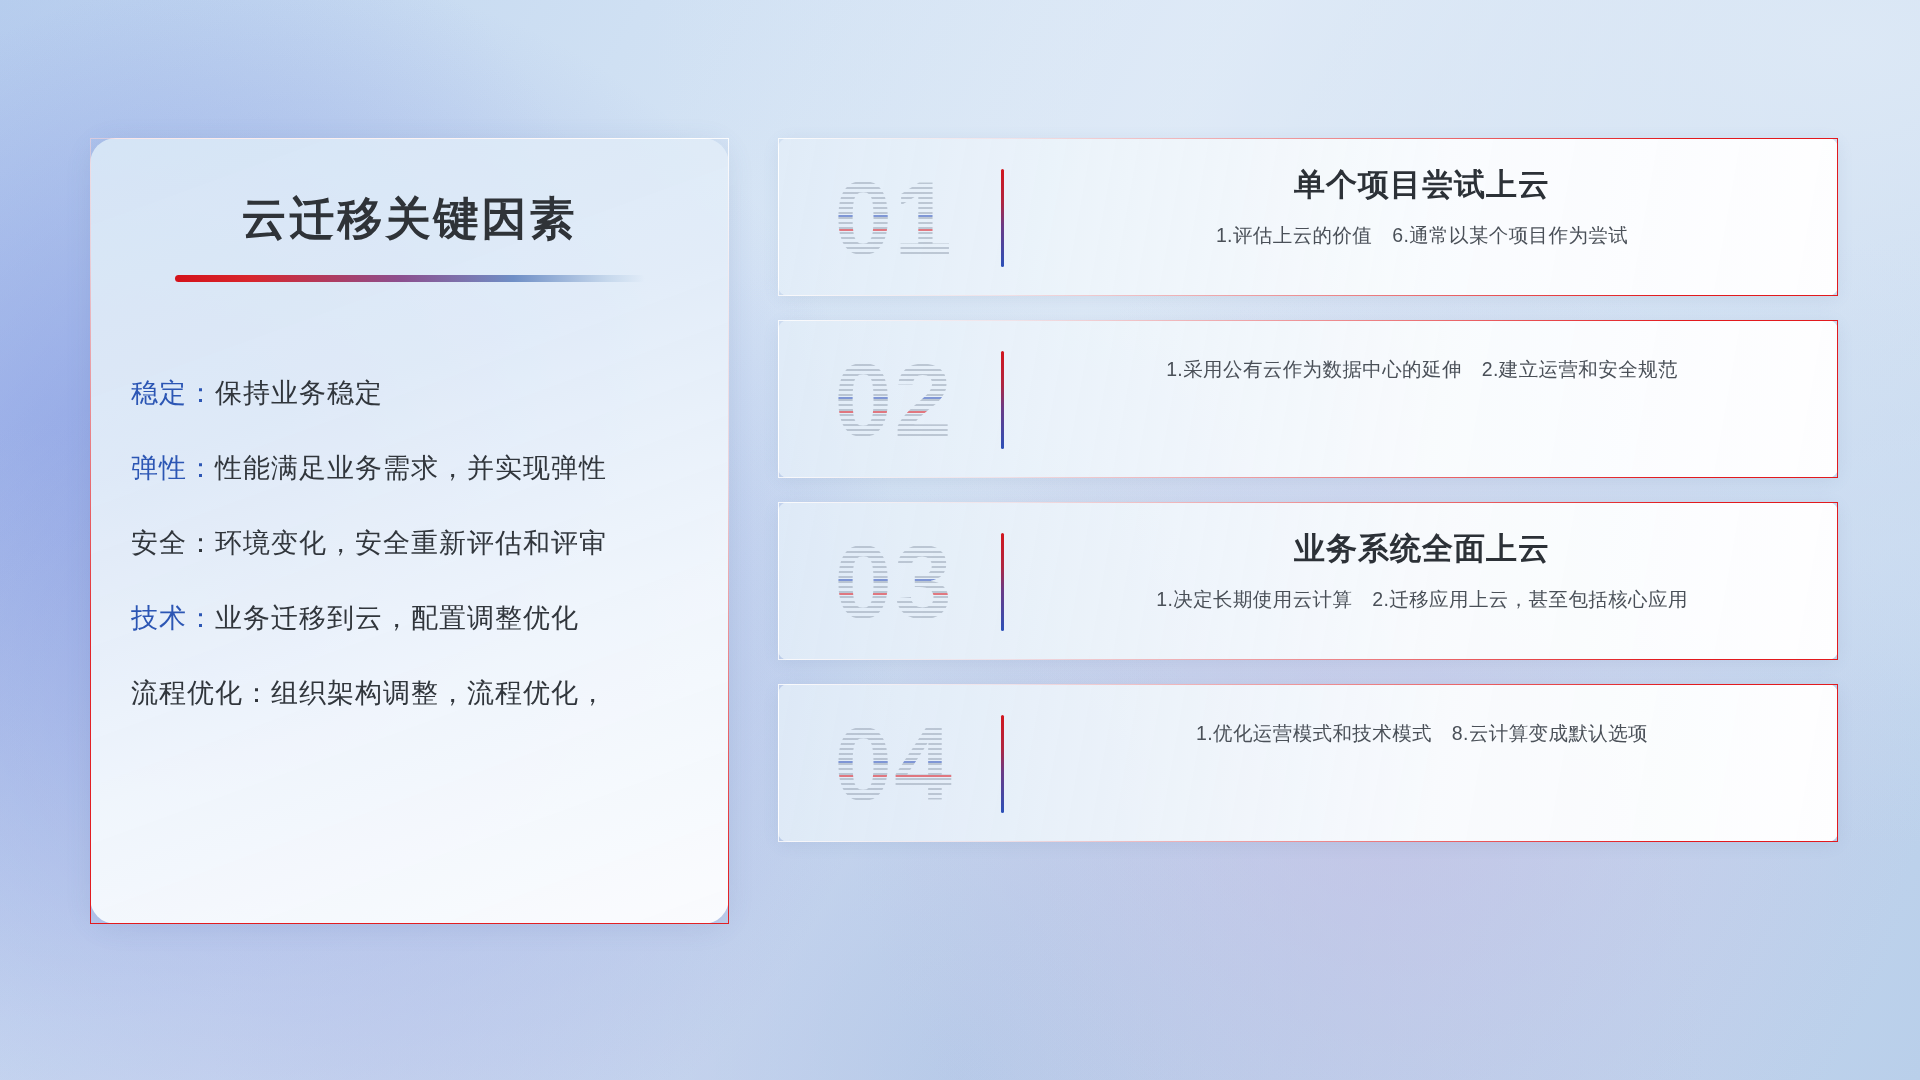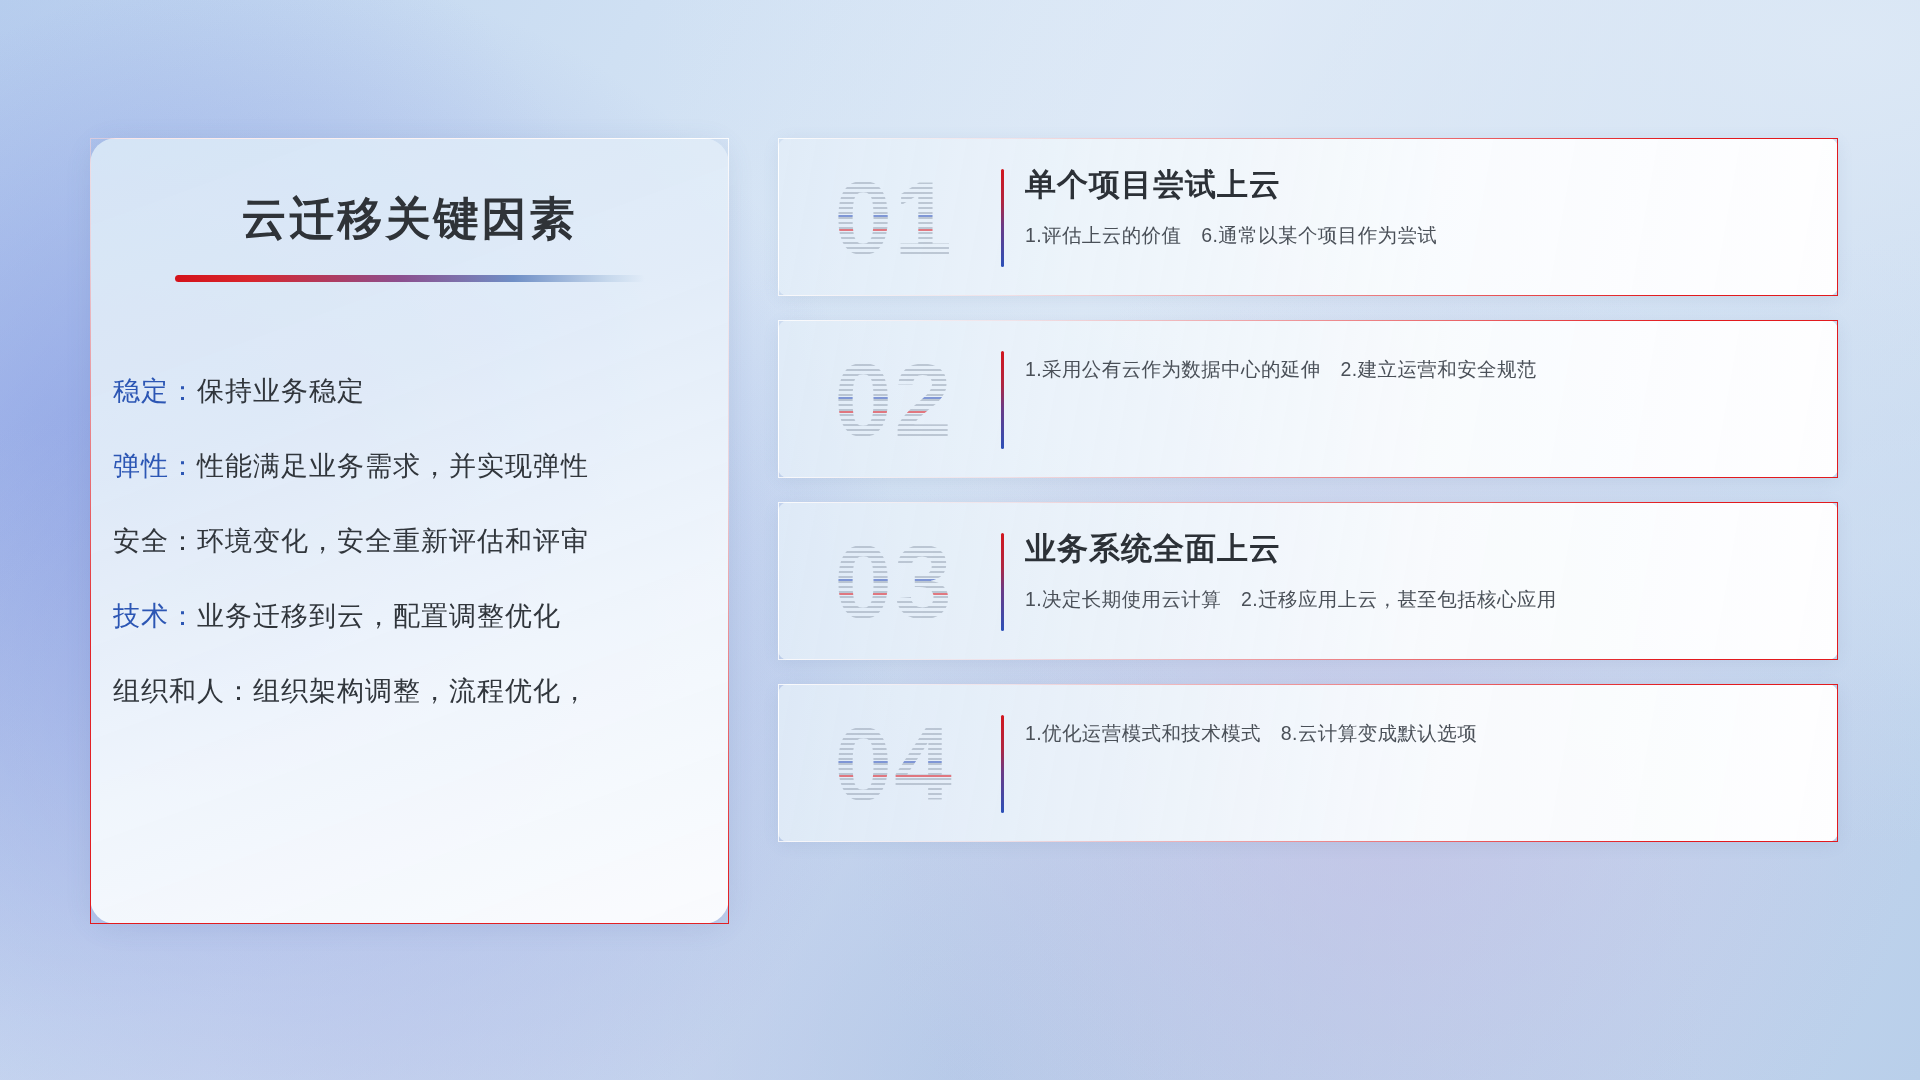--- a/index.html
+++ b/index.html
@@ -35,21 +35,21 @@
   }
   #left-card-inner{position:absolute;inset:0;border-radius:18px;}
   .lc-title{
     text-align:center;margin:50px 0 0 0;
     font-size:45px;font-weight:700;letter-spacing:3px;color:#2f3338;
   }
   .lc-rule{
     margin:26px auto 0 auto;width:470px;height:7px;border-radius:4px;
     background:linear-gradient(90deg,#d4121a 0%,#d8252c 16%,#8c4f8e 48%,#6f8fc6 72%,#c6d8ec 92%,rgba(214,226,240,0) 100%);
   }
-  .lc-list{margin:74px 0 0 0;padding:0 0 0 22px;list-style:none;font-family:Liberation Mono, monospace;}
+  .lc-list{margin:74px 0 0 0;padding:0 0 0 40px;list-style:none;}
   .lc-list li{
     font-size:27px;line-height:75px;color:#31363c;white-space:nowrap;letter-spacing:1px;
   }
   .lc-key{color:#2c56b4;}
   .lc-key.plain{color:#31363c;}
 
   
   #right-col{position:absolute;left:778px;top:138px;width:1060px;}
   .step-card{
     position:relative;height:156px;margin-bottom:24px;border-radius:10px;
@@ -86,21 +86,21 @@
         rgba(222,40,48,.70) 72px, rgba(222,40,48,.70) 74px,
         rgba(0,0,0,0) 74px, rgba(0,0,0,0) 98px,
         rgba(60,92,190,.65) 98px, rgba(60,92,190,.65) 100px,
         rgba(0,0,0,0) 100px);
     opacity:.85;pointer-events:none;
   }
   .step-divider{
     position:absolute;left:222px;top:30px;width:3px;height:98px;border-radius:2px;
     background:linear-gradient(180deg,#d2161e 0%,#b0253f 34%,#6a3a86 58%,#2b50b8 100%);
   }
-  .step-body{position:absolute;left:246px;top:22px;right:26px;}
+  .step-body{position:absolute;left:254px;top:22px;right:26px;text-align:center;}
   .step-title{font-size:31px;font-weight:700;color:#2c3137;letter-spacing:1px;line-height:48px;}
   .step-sub{font-size:19.5px;color:#4a5058;letter-spacing:.4px;line-height:40px;margin-top:6px;white-space:nowrap;}
 </style>
 </head>
 <body>
 
 <div id="bg"></div>
 
 <div id="left-card">
   <div id="left-card-inner">
@@ -113,21 +113,21 @@
       <li>
         <span class="lc-key">弹性：</span><span>性能满足业务需求，并实现弹性</span>
       </li>
       <li>
         <span class="lc-key plain">安全：</span><span>环境变化，安全重新评估和评审</span>
       </li>
       <li>
         <span class="lc-key">技术：</span><span>业务迁移到云，配置调整优化</span>
       </li>
       <li>
-        <span class="lc-key plain">组织和人：</span><span>组织架构调整，流程优化，</span>
+        <span class="lc-key plain">流程优化：</span><span>组织架构调整，流程优化，</span>
       </li>
     </ul>
   </div>
 </div>
 
 <div id="right-col">
 
   <div class="step-card">
     <div class="step-num">01</div>
     <div class="step-num-accent">01</div>

